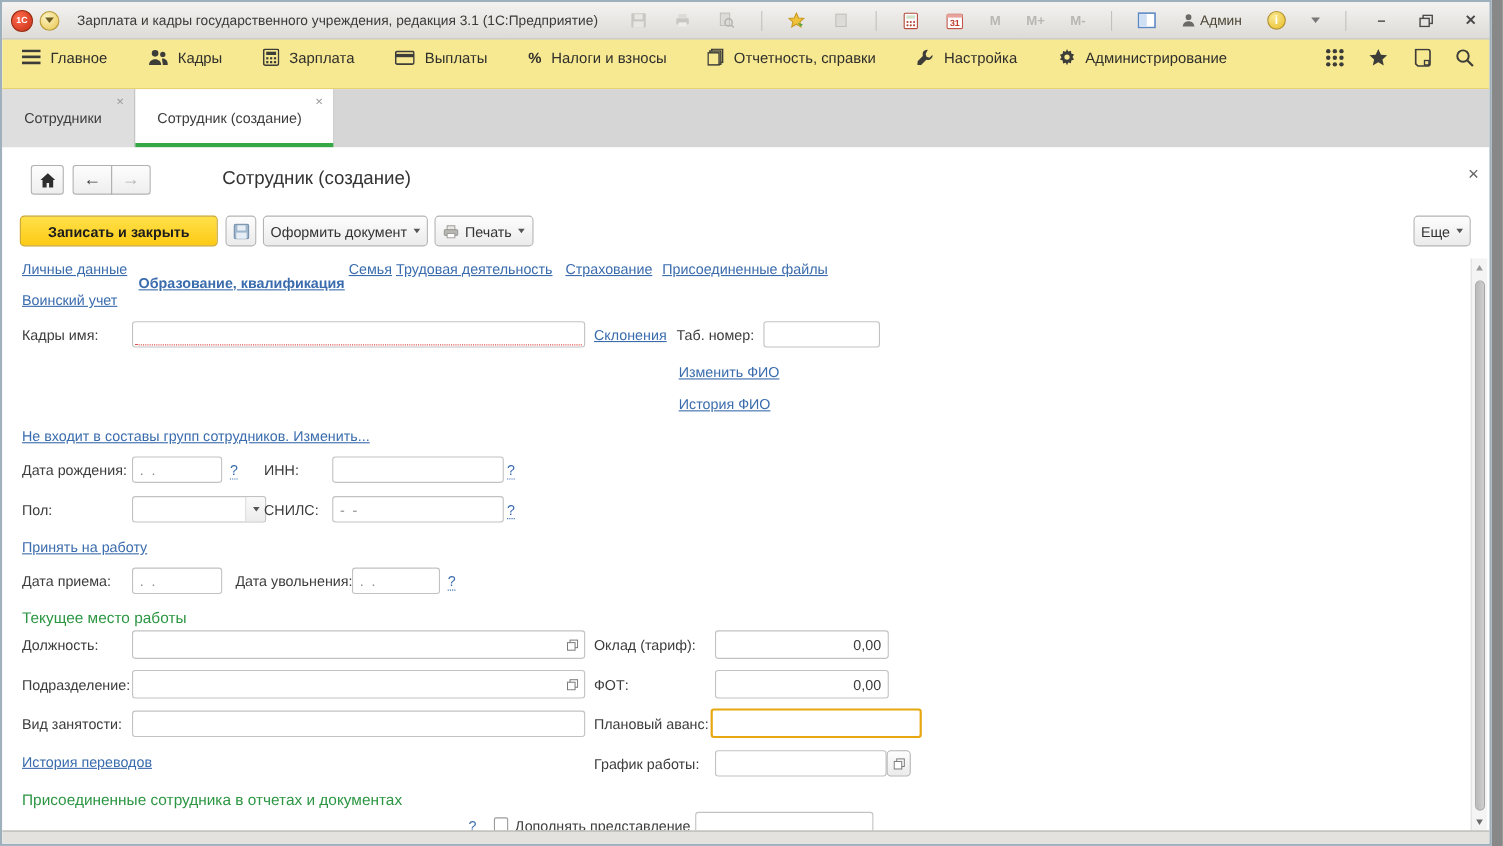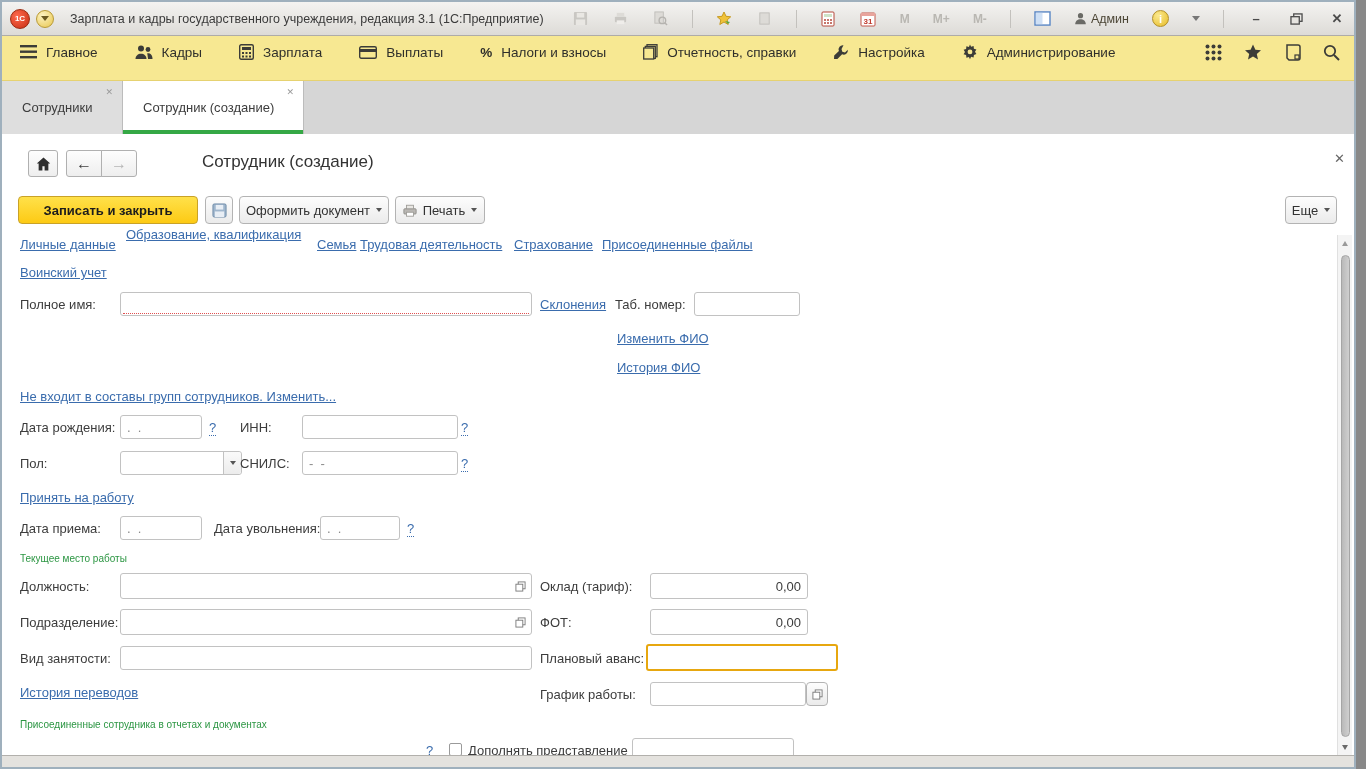--- a/index.html
+++ b/index.html
@@ -57,21 +57,21 @@
   }
   .tab.active { background:#ffffff; }
   .tab .greenbar { position:absolute; left:0; right:0; bottom:0; height:4px; background:#35a845; }
   .tab-close { position:absolute; top:7px; right:9px; font-size:9px; color:#9a9a9a; line-height:9px; }
   
   .formarea { position:absolute; top:132px; left:0; right:0; bottom:12px; background:#fff; overflow:hidden; }
   .abs { position:absolute; }
   .lbl { font-size:13px; color:#3c3c3c; white-space:nowrap; }
   .link { font-size:13px; color:#3a6cad; text-decoration:underline; cursor:pointer; white-space:nowrap; }
   .qlink { font-size:13px; color:#3a6cad; text-decoration:none; border-bottom:1px dotted #3a6cad; cursor:pointer; }
-  .green-h { font-size:10px; color:#2c9643; white-space:nowrap; }
+  .green-h { font-size:14px; color:#2c9643; white-space:nowrap; }
   .ftitle { font-size:17px; color:#333; }
   .inp { border:1px solid #c2c2c2; border-radius:3px; background:#fff; font-size:13px; color:#3c3c3c;
          font-family:"Liberation Sans",sans-serif; padding:0 6px; outline:none; }
   .inp::placeholder { color:#8a8a8a; }
   .inp.num { text-align:right; }
   .inp.focus-orange { border:2px solid #e7a70f; }
   .red-dots { position:absolute; border-bottom:1px dotted #e05050; }
   .btn { position:absolute; border:1px solid #b3b3b3; border-radius:4px;
          background:linear-gradient(#fdfdfd,#ebebeb); font-size:13px; color:#333;
          display:flex; align-items:center; justify-content:center; gap:6px; cursor:pointer; }
@@ -335,28 +335,28 @@
         </svg>
       <span>Печать</span>
         <div class="dcaret"></div>
     </div>
     <div class="btn" style="left:1283px; top:62px; width:52px; height:28px;">
       <span>Еще</span>
         <div class="dcaret"></div>
     </div>
 
     <span class="abs link" style="left:18px; top:103px;">Личные данные</span>
-    <span class="abs link" style="left:124px; top:93px;">Образование, квалификация</span>
+    <span class="abs link" style="left:124px; top:116px;font-weight:bold;">Образование, квалификация</span>
     <span class="abs link" style="left:315px; top:103px;">Семья</span>
     <span class="abs link" style="left:358px; top:103px;">Трудовая деятельность</span>
     <span class="abs link" style="left:512px; top:103px;">Страхование</span>
     <span class="abs link" style="left:600px; top:103px;">Присоединенные файлы</span>
     <span class="abs link" style="left:18px; top:131px;">Воинский учет</span>
 
-    <span class="abs lbl" style="left:18px; top:163px;">Полное имя:</span>
+    <span class="abs lbl" style="left:18px; top:163px;">Кадры имя:</span>
     <div class="field-wrap" style="left:118px; top:158px; width:412px; height:24px;">
       <input class="inp" style="">
       <div class="red-dots" style="left:3px; right:3px; bottom:2px;"></div>
     </div>
     <span class="abs link" style="left:538px; top:163px;">Склонения</span>
     <span class="abs lbl" style="left:613px; top:163px;">Таб. номер:</span>
     <input class="inp abs" style="left: 692px; top: 158px; width: 106px; height: 24px;">
     <span class="abs link" style="left:615px; top:197px;">Изменить ФИО</span>
     <span class="abs link" style="left:615px; top:226px;">История ФИО</span>
 

